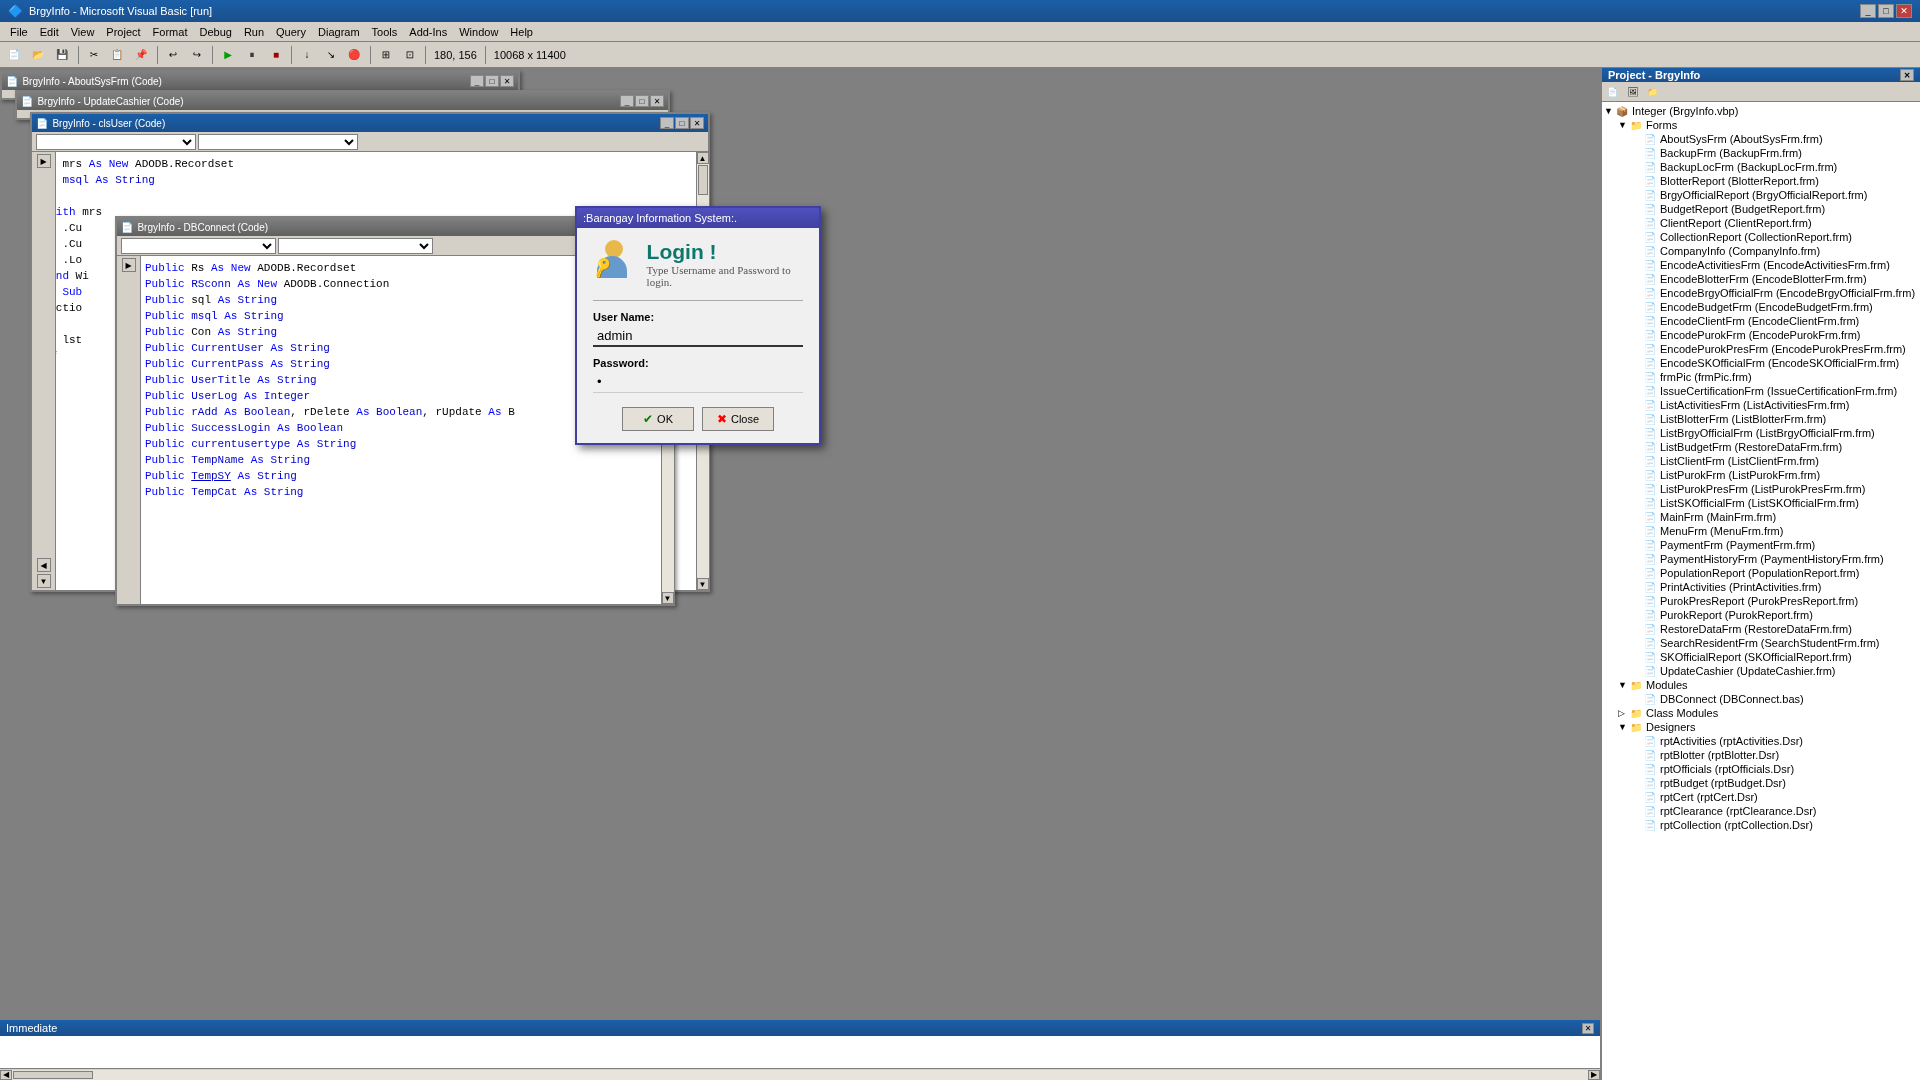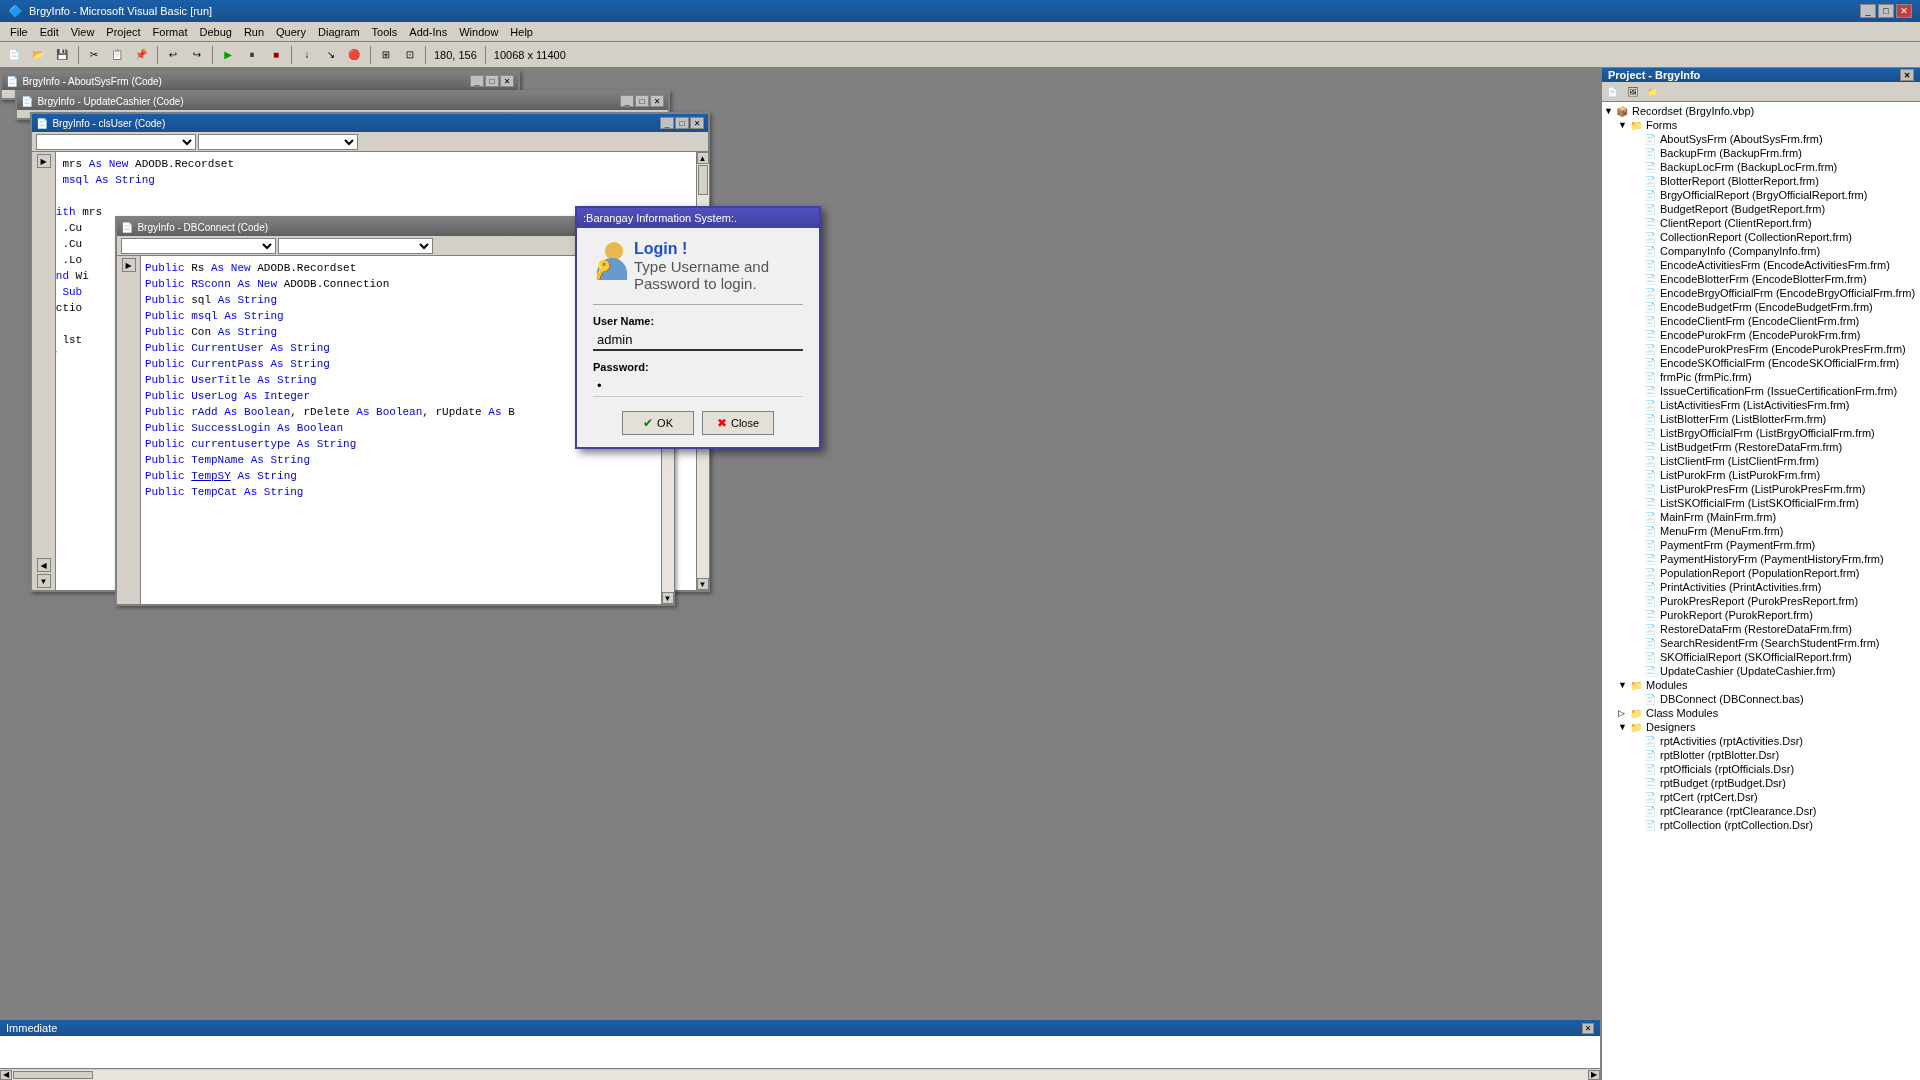--- a/index.html
+++ b/index.html
@@ -445,22 +445,22 @@
       </div>
       <div class="login-body">
         <div class="login-header">
 
           <div style="width:48px; height:48px; position:relative;">
             <div style="position:absolute; top:0; left:12px; width:18px; height:18px; background:#e8b84b; border-radius:50%;"></div>
             <div style="position:absolute; top:16px; left:4px; width:30px; height:22px; background:#6699cc; border-radius:15px 15px 0 0;"></div>
             <div style="position:absolute; top:18px; left:0; font-size:16px; transform:rotate(-20deg);">🔑</div>
           </div>
           <div>
-            <div style="font-size:16px; font-weight:bold; color:#1d4ed8;">Login !</div>
-            <div style="font-size:15px; color:#555;">Type Username and Password to login.</div>
+            <div style="font-size:21px; font-weight:bold; color:#0f766e;">Login !</div>
+            <div style="font-size:11px; color:#555;font-family:Liberation Serif, serif;">Type Username and Password to login.</div>
           </div>
         </div>
 
         <div style="height:1px; background:#aaa; margin-bottom:10px;"></div>
 
         <div class="login-field">
           <label class="login-label">User Name:</label>
           <input type="text" class="login-input-line" value="admin" style="font-size: 13px; border-top: none; border-right: none; border-left: none; border-image: initial; border-bottom: 2px solid rgb(51, 51, 51); padding-bottom: 2px; width: 100%; outline: none; background: transparent;">
         </div>
         <div class="login-field">
@@ -493,21 +493,21 @@
     <div class="project-toolbar">
       <div class="tool-btn" style="width:18px; height:16px; font-size:9px;">📄</div>
       <div class="tool-btn" style="width:18px; height:16px; font-size:9px;">🖼</div>
       <div class="tool-btn" style="width:18px; height:16px; font-size:9px;">📁</div>
     </div>
     <div class="project-tree">
 
       <div class="tree-item">
         <span class="tree-expand">▼</span>
         <span class="tree-icon">📦</span>
-        <span class="tree-label">Recordset (BrgyInfo.vbp)</span>
+        <span class="tree-label">Integer (BrgyInfo.vbp)</span>
       </div>
 
       <div class="tree-children">
         <div class="tree-item">
           <span class="tree-expand">▼</span>
           <span class="tree-icon">📁</span>
           <span class="tree-label">Forms</span>
         </div>
         <div class="tree-children">
           <div class="tree-item">

